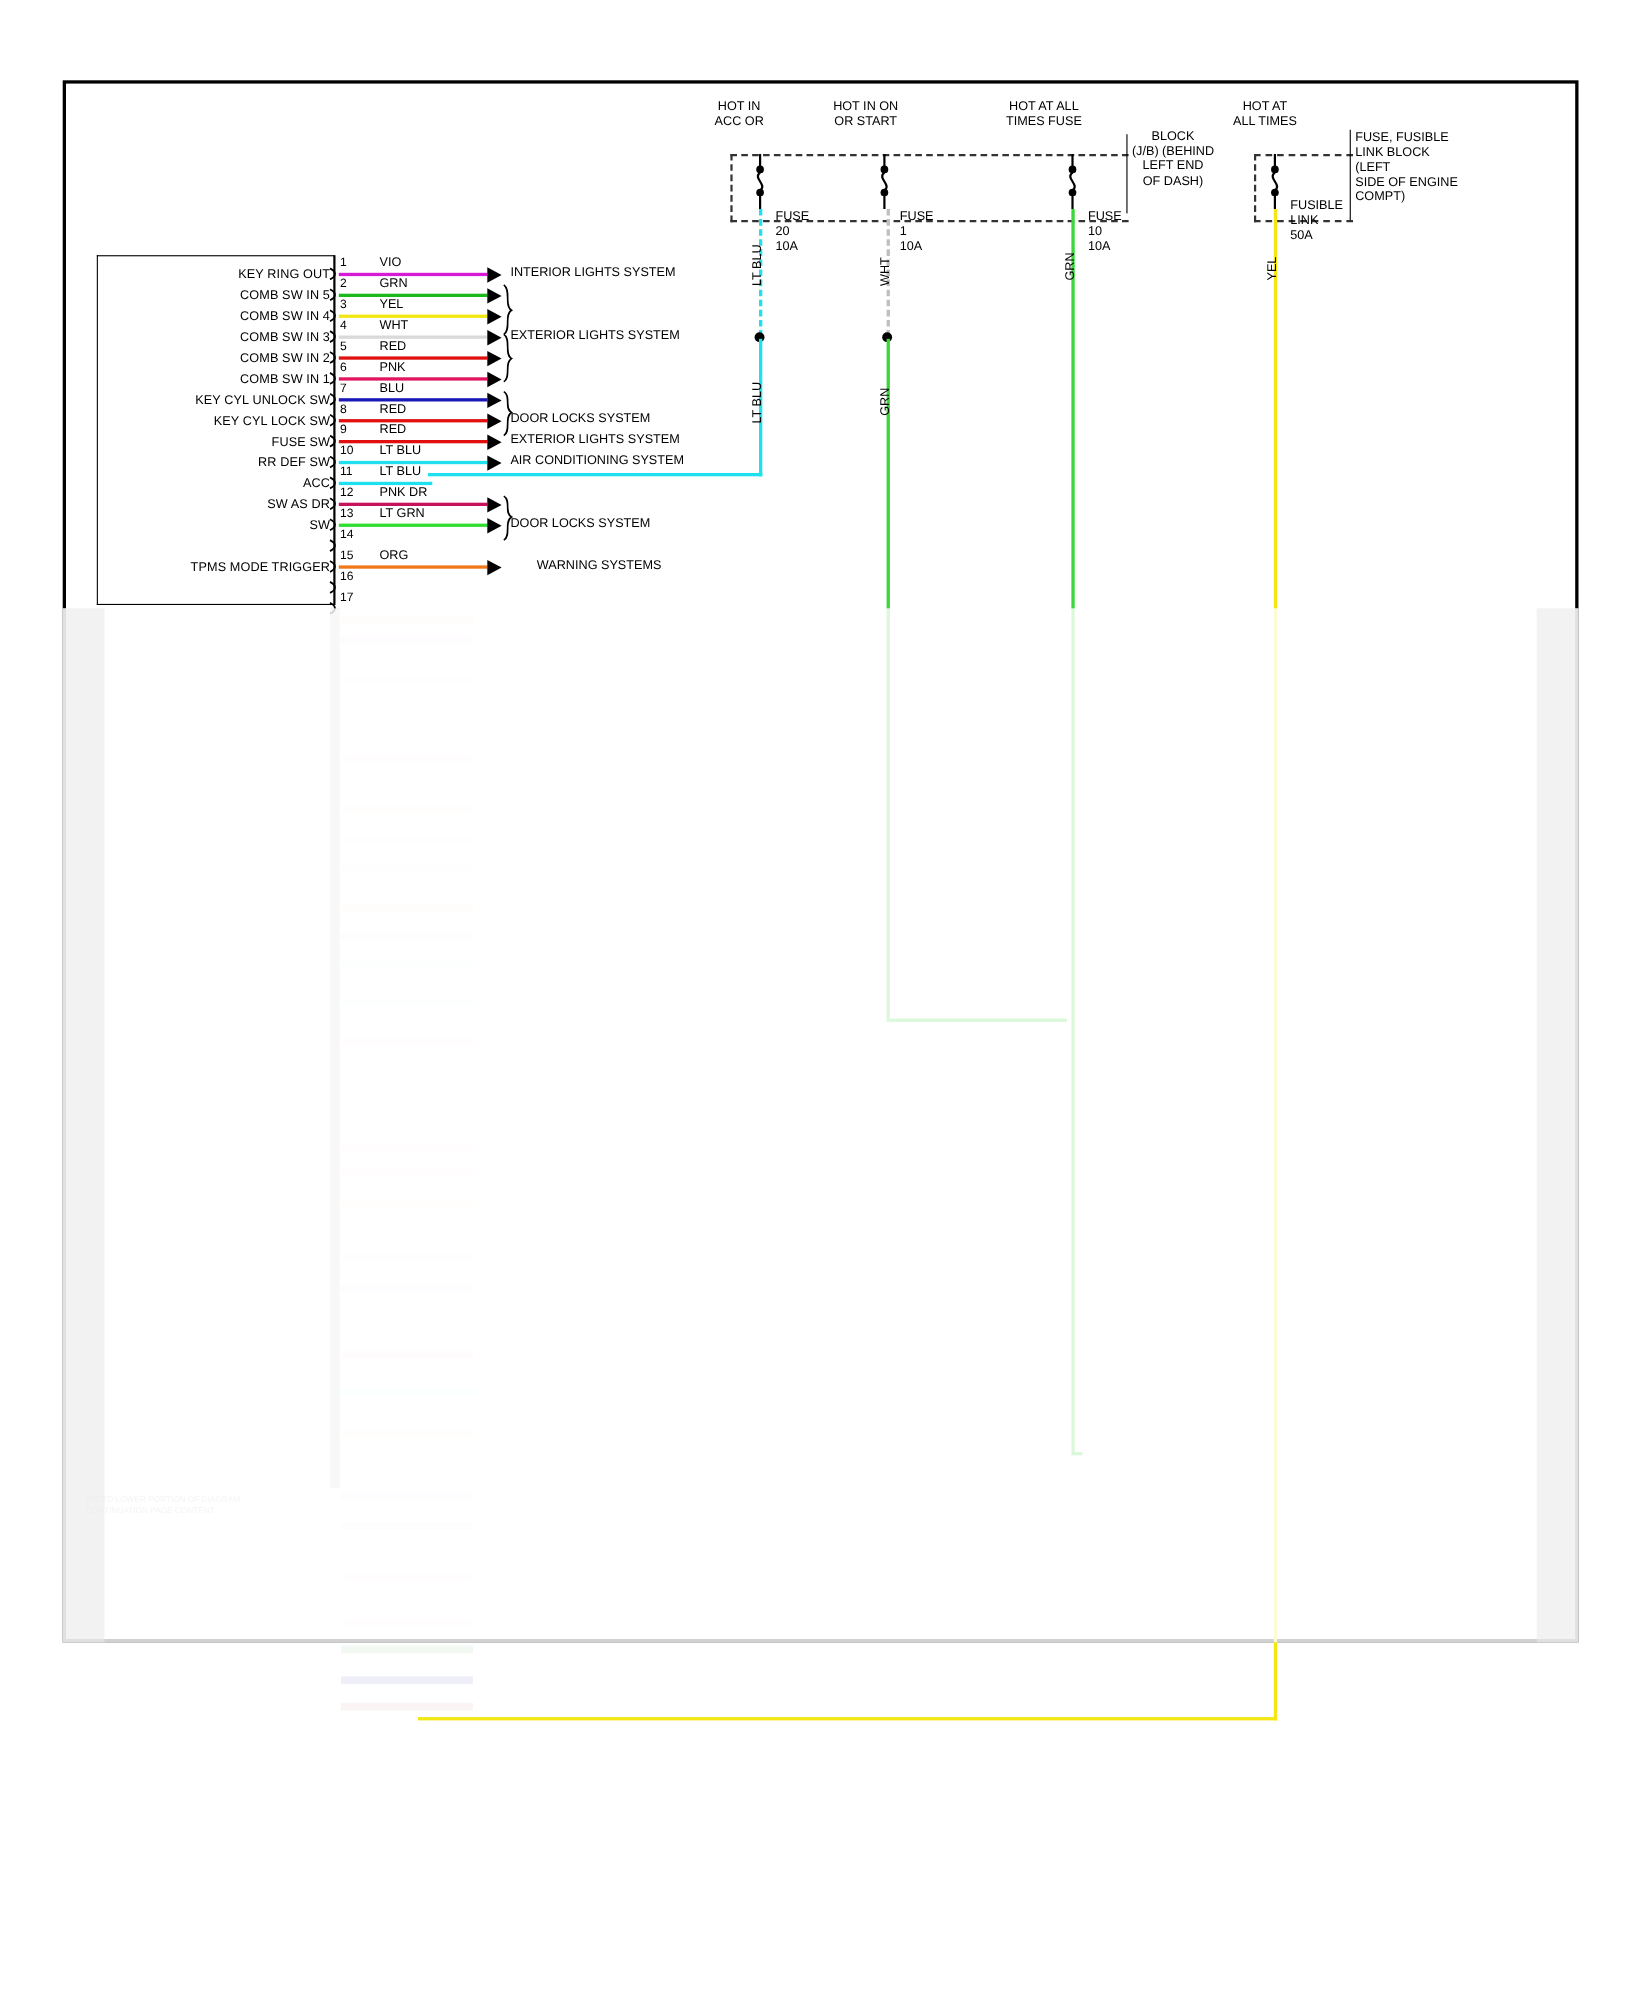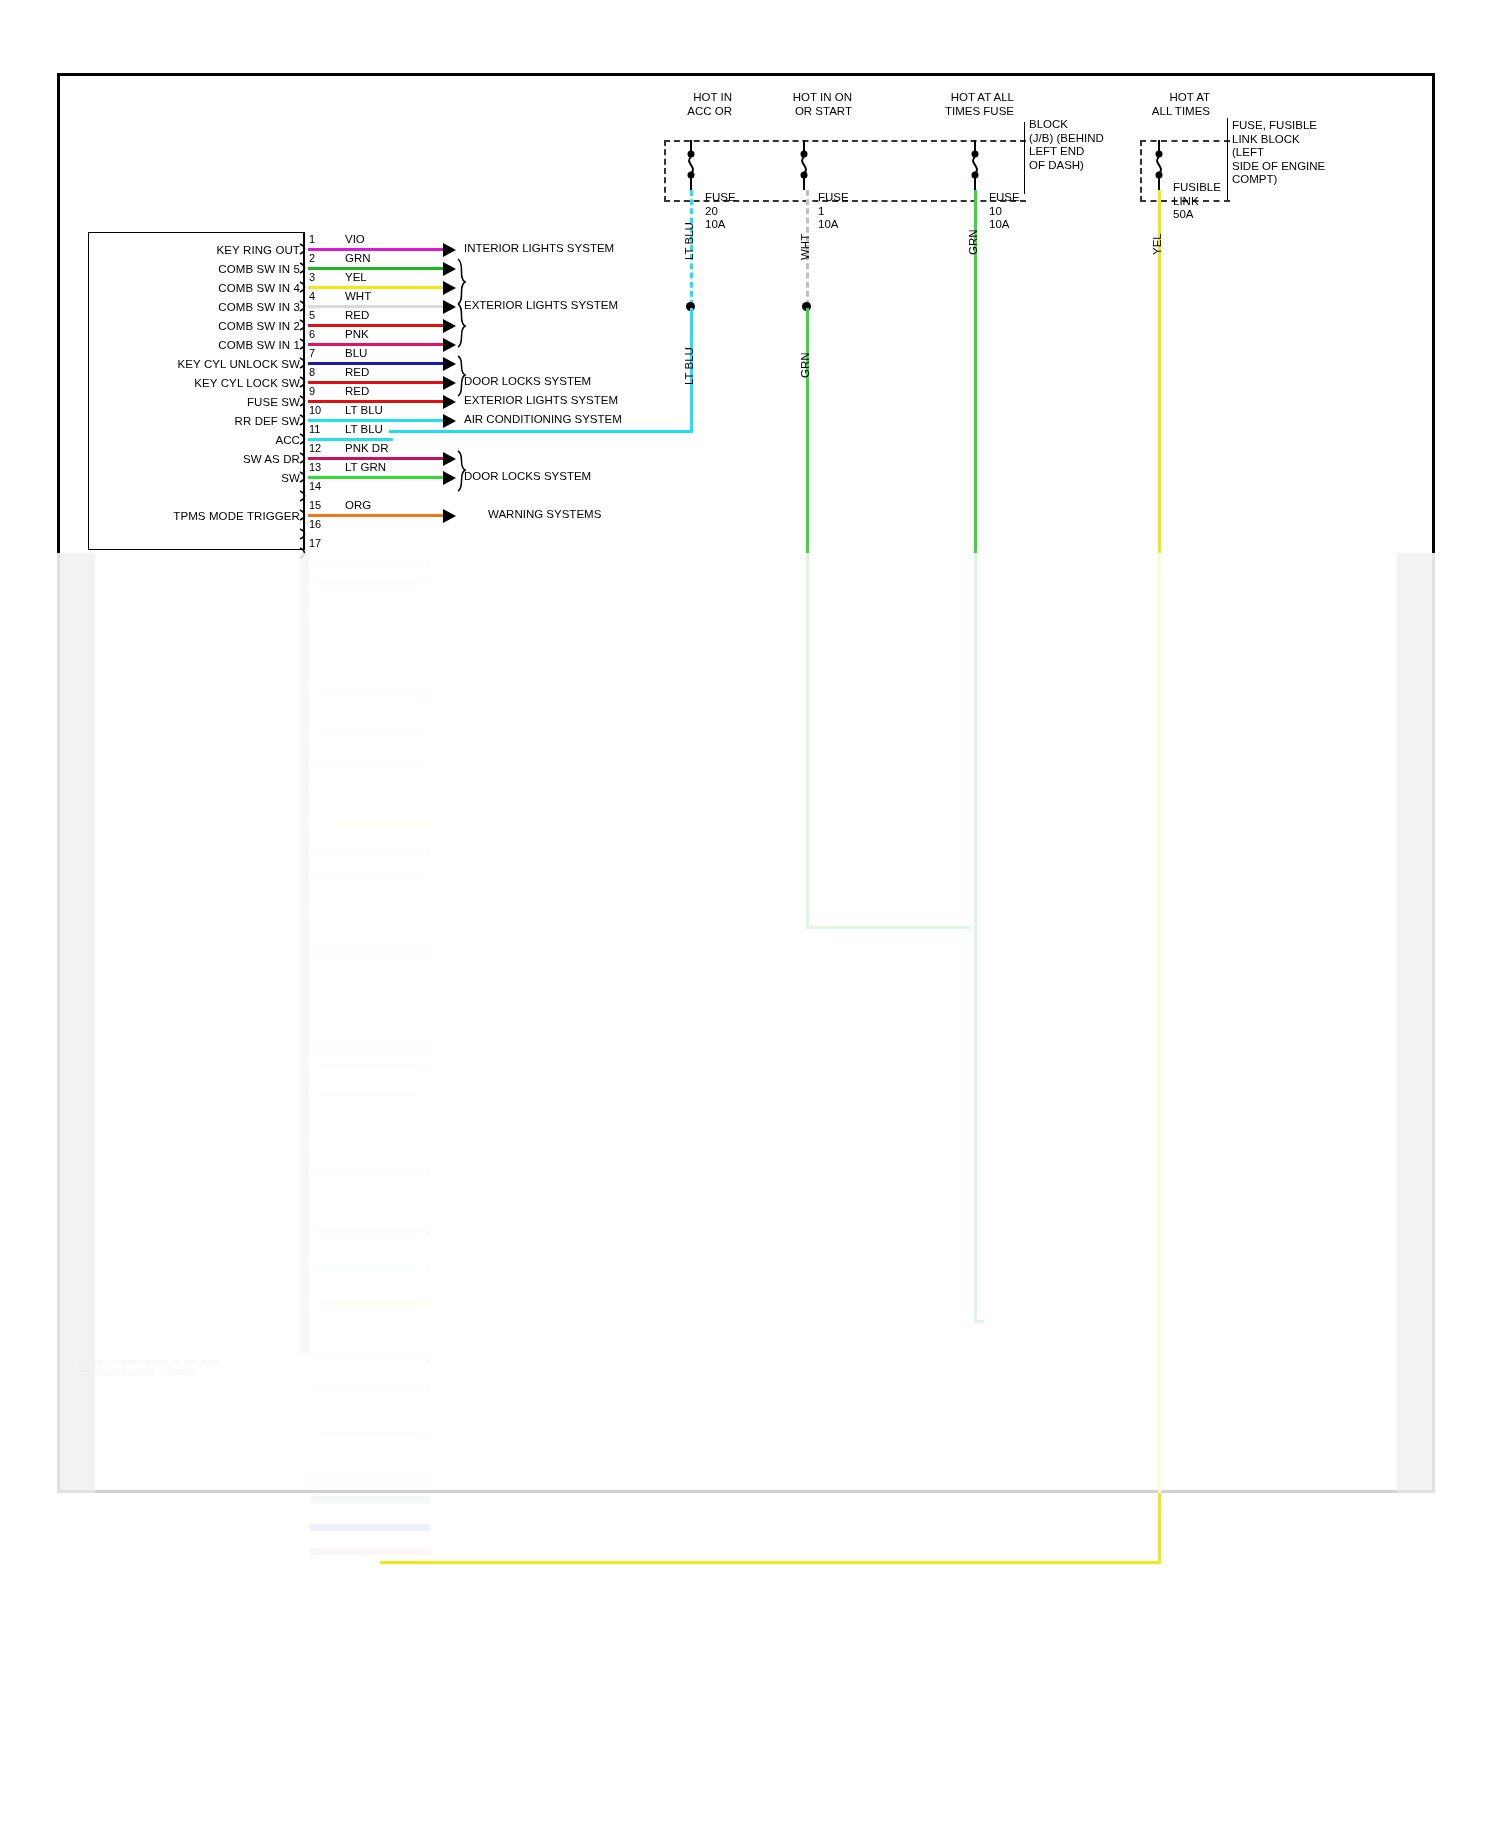--- a/index.html
+++ b/index.html
@@ -68,21 +68,21 @@
   .pin-tick svg{display:block;}
   .fb-dash{
     position:absolute;box-sizing:border-box;
     border-top:2px dashed #333;border-left:2px dashed #333;border-bottom:2px dashed #333;
   }
   .fb-dash-r{
     position:absolute;box-sizing:border-box;
     border:2px dashed #333;border-right:none;
   }
   .hot-label{
-    position:absolute;font-size:11.5px;line-height:14px;text-align:right;white-space:nowrap;
+    position:absolute;font-size:11.5px;line-height:14px;text-align:center;white-space:nowrap;
   }
   .fuse-text{
     position:absolute;font-size:11.5px;line-height:13.5px;white-space:nowrap;margin-top:44px;
   }
   .block-note{
     position:absolute;font-size:11.5px;line-height:13.5px;white-space:nowrap;
   }
   .note-bar{
     position:absolute;width:0;border-left:1.5px solid #000;
   }
@@ -230,21 +230,21 @@
   <div>10</div>
   <div>10A</div>
 </div>
 <div class="fuse-text" style="left:1173px;top:137px;">
   <div>FUSIBLE</div>
   <div>LINK</div>
   <div>50A</div>
 </div>
 
 <div class="note-bar" style="left:1024px;top:122px;height:72px;"></div>
-<div class="block-note" style="left:1029px;top:118px;">
+<div class="block-note" style="left:1029px;top:118px;text-align:center;">
   <div>BLOCK</div>
   <div>(J/B) (BEHIND</div>
   <div>LEFT END</div>
   <div>OF DASH)</div>
 </div>
 
 <div class="note-bar" style="left:1227px;top:118px;height:82px;"></div>
 <div class="block-note" style="left:1232px;top:119px;">
   <div>FUSE, FUSIBLE</div>
   <div>LINK BLOCK</div>

